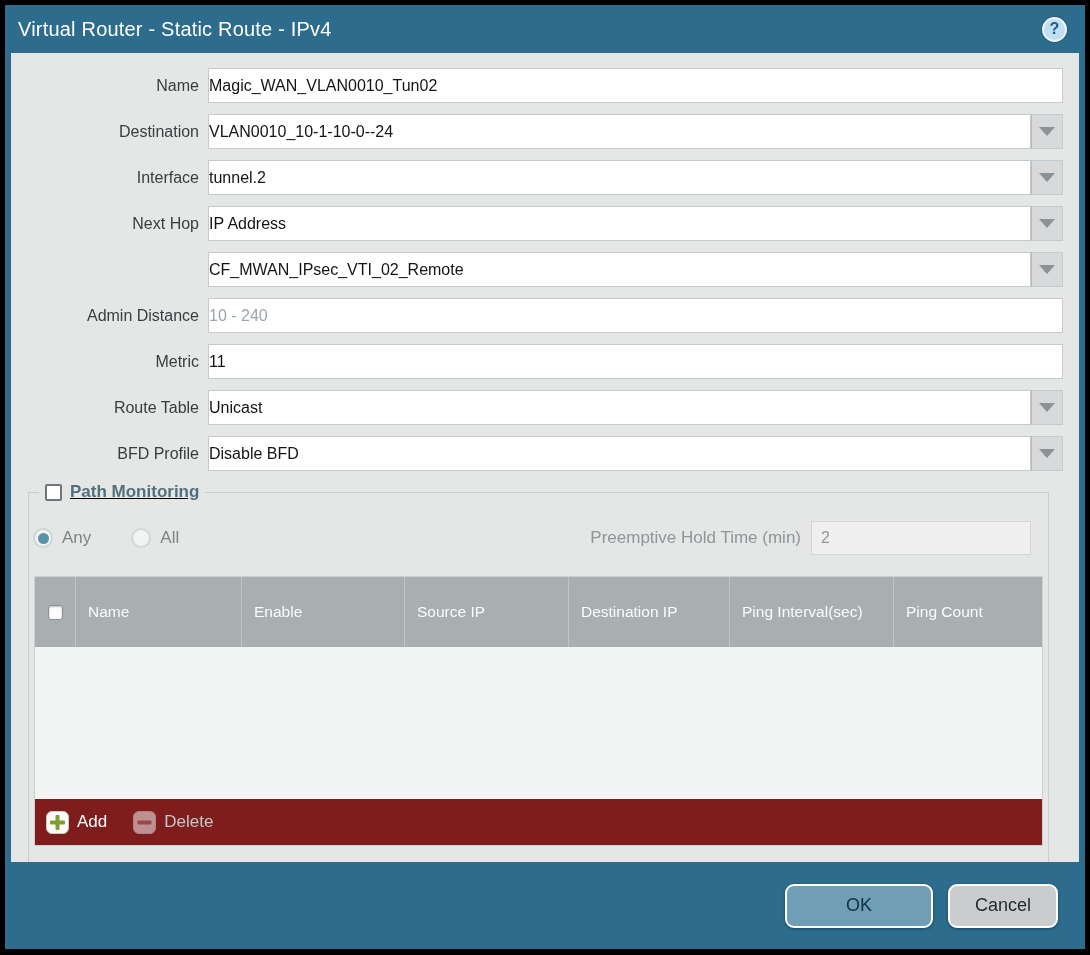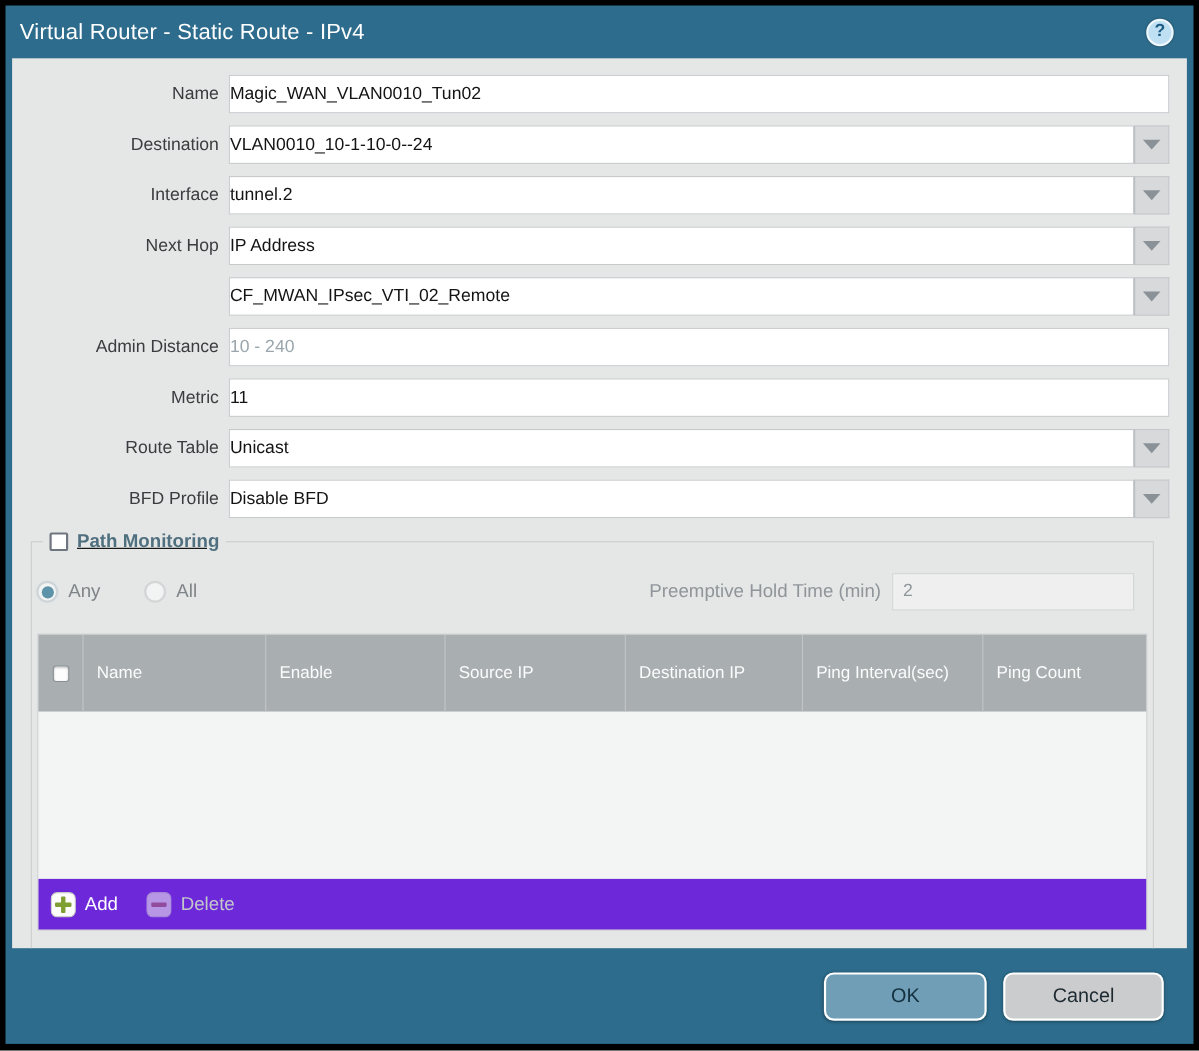--- a/index.html
+++ b/index.html
@@ -130,42 +130,42 @@
   .col-ping  { flex:0 0 164px; }
   .col-count { flex:1 1 auto; border-left:1px solid #c1c5c7; }
   .hdr-checkbox {
     width:15px; height:15px; background:#fdfdfd;
     border:1px solid #898f93; border-radius:3px;
     box-shadow:inset 0 1px 2px rgba(0,0,0,.25);
     cursor:pointer;
   }
   .tbl-body { height:152px; background:#f3f4f4; }
   .tbl-footer {
-    height:46px; background:#6d28d9;
+    height:46px; background:#7f1d1d;
     display:flex; align-items:center; gap:26px; padding-left:11px;
   }
   .tbl-btn { display:flex; align-items:center; gap:8px; cursor:pointer; }
   .tbl-btn-label { font-size:17px; color:#fdfdfd; }
   .tbl-btn.disabled .tbl-btn-label { color:#c3c8ca; }
   .tbl-btn.disabled svg { opacity:.55; }
   
   .dlg-footer {
     flex:0 0 87px;
     display:flex; align-items:center; justify-content:flex-end;
     gap:15px; padding-right:27px;
   }
   .btn {
     height:44px; border-radius:9px;
     border:2px solid #fff;
     font-family:"Liberation Sans", sans-serif;
     font-size:18px; cursor:pointer;
     box-shadow:0 1px 3px rgba(0,0,0,.35);
   }
   .btn-ok { width:148px; background:#6f9eb6; color:#14303e; }
-  .btn-cancel { width:146px; background:#caccce; color:#1e2a31; }
+  .btn-cancel { width:110px; background:#caccce; color:#1e2a31; }
 </style>
 </head>
 <body>
 
 <div class="frame">
 
   <div class="titlebar">
     <span class="title">Virtual Router - Static Route - IPv4</span>
     <span class="help-icon">?</span>
   </div>

